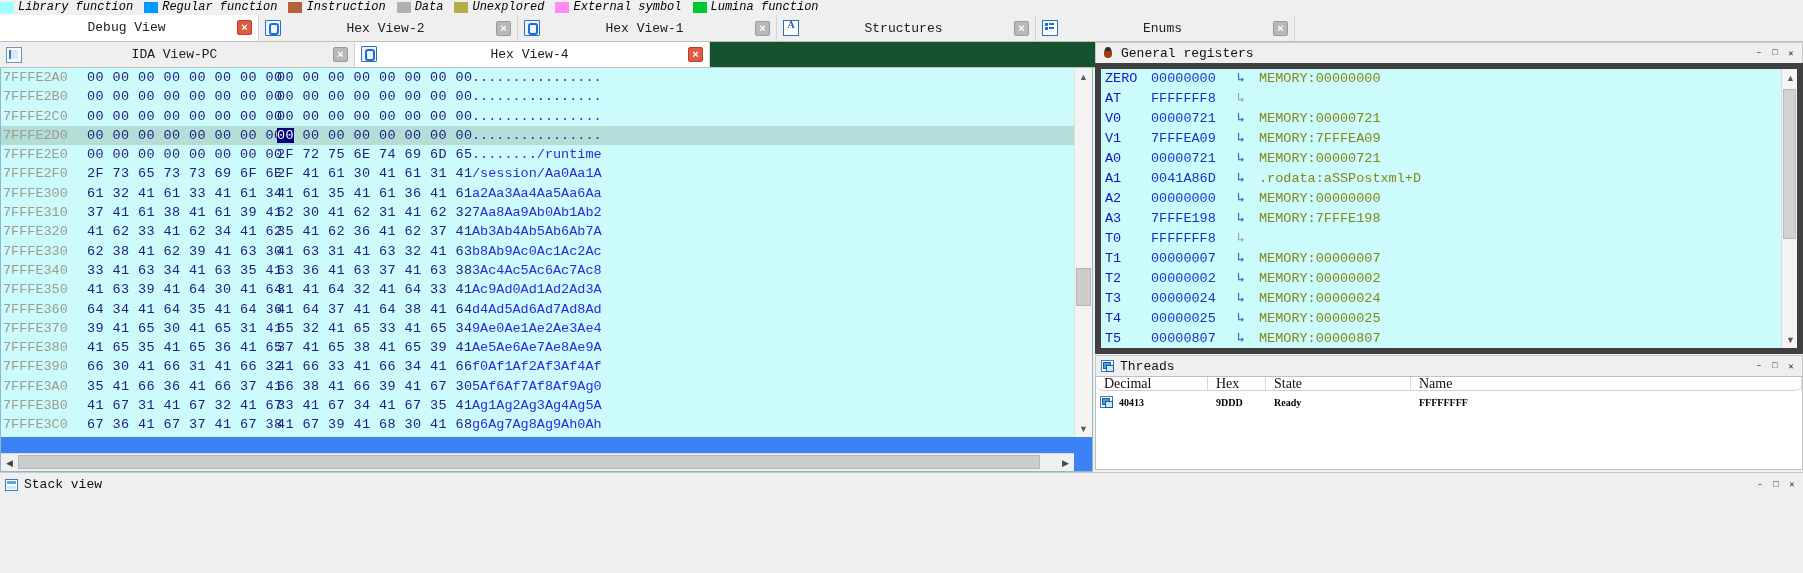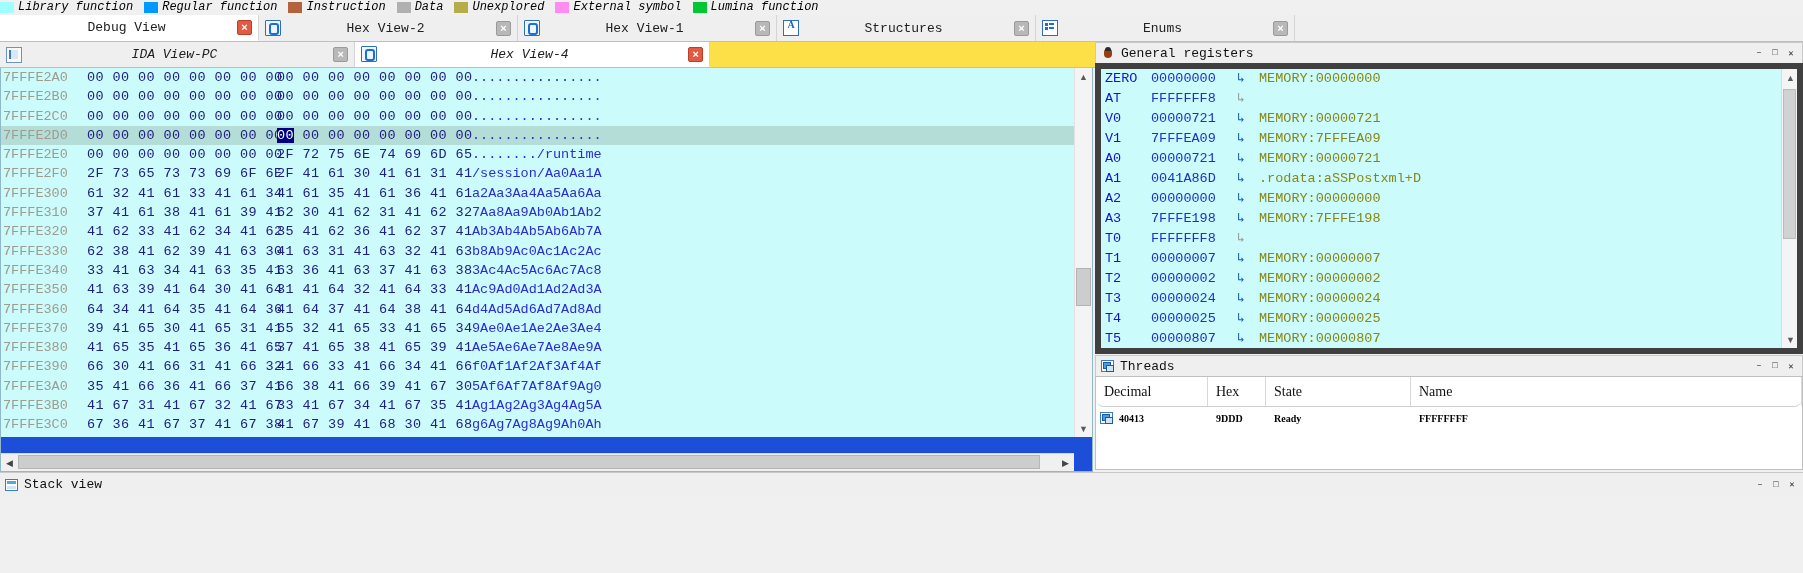--- a/index.html
+++ b/index.html
@@ -28,21 +28,21 @@
   .legend-label { line-height: 13px; }
 
   
   .tabstrip {
     position: absolute; left: 0; width: 1803px;
     background: #efefef;
     border-bottom: 1px solid #bfbfbf;
     display: flex; align-items: stretch;
   }
   #tabstrip-1 { top: 15px; height: 27px; }
-  #tabstrip-2 { top: 42px; height: 26px; background:#fde047;font-style:italic; }
+  #tabstrip-2 { top: 42px; height: 26px; background:#14532d; }
 
   .tab {
     display: flex; align-items: center;
     border-right: 1px solid #d4d4d4;
     background: #efefef;
     padding: 0 6px;
     position: relative;
     font-family: "Liberation Mono", monospace;
     font-size: 13px;
     color: #202020;
@@ -107,21 +107,21 @@
   }
   .ico-thread::after{
     content:""; position:absolute; left:4px; top:4px; width:6px; height:5px;
     background:#cfe6f8; border:1px solid #1d5b99;
   }
 
   
   #hexpanel {
     position: absolute; left: 0; top: 68px;
     width: 1093px; height: 404px;
-    background: #1d4ed8;
+    background: #3b82f6;
     border: 1px solid #8fb8c9;
     border-top: none;
     overflow: hidden;
   }
   #hexgrid {
     position: absolute; left: 0; top: 0; right: 18px; bottom: 34px;
     overflow: hidden;
     font-family: "Liberation Mono", monospace;
     font-size: 13.5px;
     background: #ccfbfb;
@@ -223,21 +223,21 @@
     background:#d2d2d2; border:1px solid #bbb;
   }
 
   
   #threadspanel { left: 1095px; top: 355px; width: 708px; height: 115px; }
   #threadsbody {
     position:absolute; left:0; top:21px; right:0; bottom:0;
     background:#ffffff; border:1px solid #c0c0c0;
     overflow:hidden;
   }
-  .th-header { display:flex; height:30px; background:#ffffff; border-bottom:1px solid #cfcfcf;border-radius:8px; }
+  .th-header { display:flex; height:14px; background:#ffffff; border-bottom:1px solid #cfcfcf;border-radius:8px; }
   .th-header .th-cell {
     font-family:"Liberation Serif", serif; font-size:14px; color:#111;
     display:flex; align-items:center; padding-left:8px;
     border-right:1px solid #d8d8d8;
   }
   .th-row { display:flex; height:22px; align-items:center; }
   .th-row .th-cell {
     font-family:"Liberation Serif", serif; font-size:10px; color:#000;
     font-weight:bold;
     display:flex; align-items:center; padding-left:8px;

